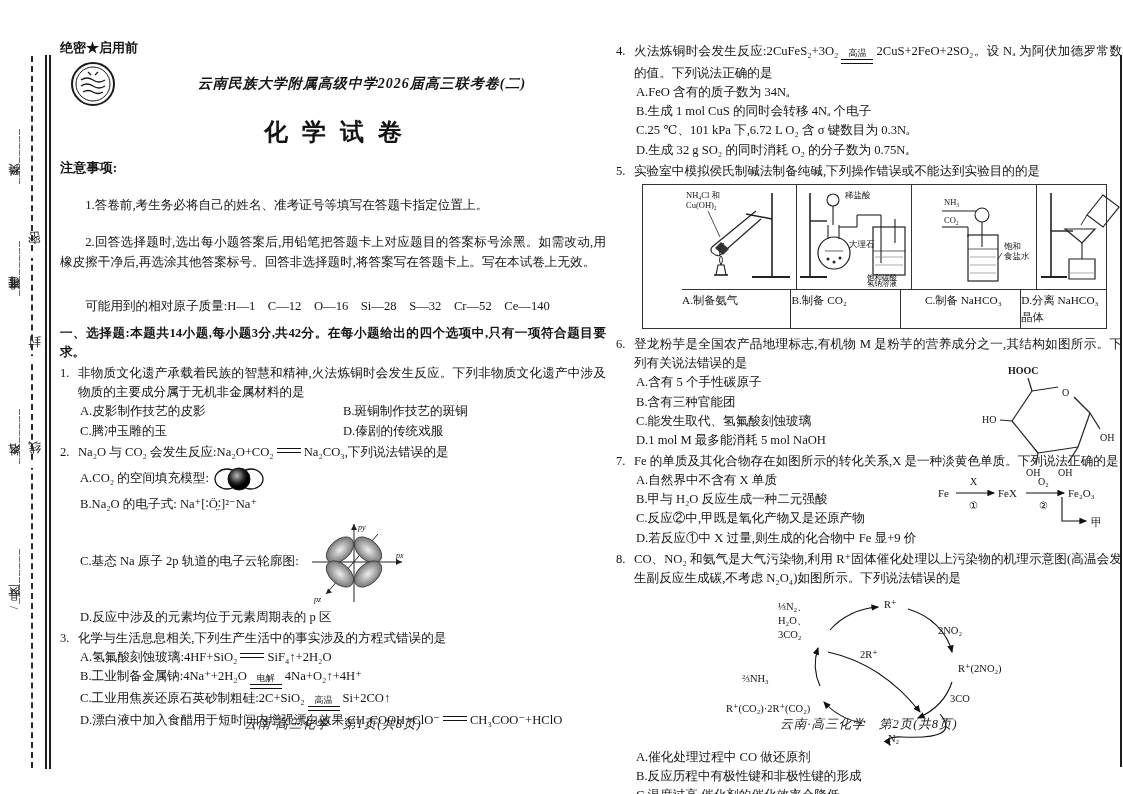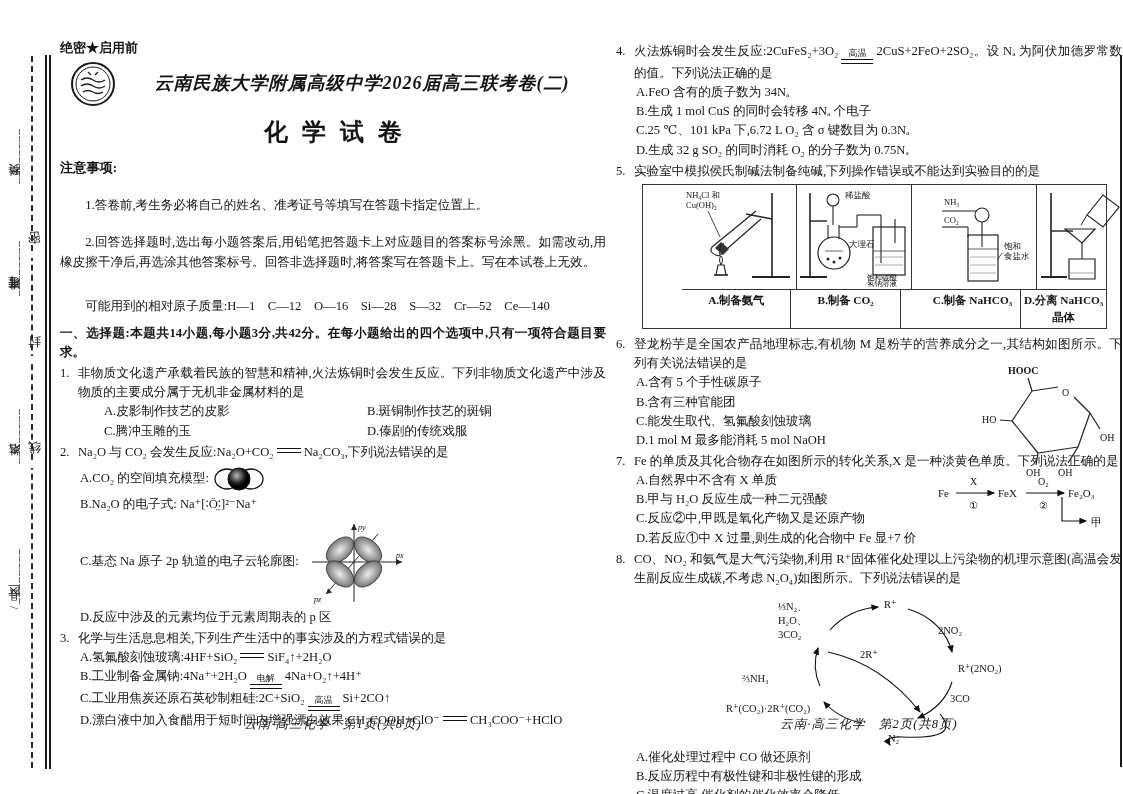--- a/index.html
+++ b/index.html
@@ -20,49 +20,49 @@
   
   #col1{position:absolute;left:60px;top:38px;width:546px;}
   #col2{position:absolute;left:616px;top:40px;width:506px;}
   .footer{position:absolute;width:546px;text-align:center;font-style:italic;font-size:12.5px;letter-spacing:1px;}
   #footer1{left:60px;top:715px;}
   #footer2{left:616px;top:715px;width:506px;}
   
   .classif{font-weight:bold;font-size:13px;}
   .headrow{display:flex;align-items:center;margin-top:2px;}
   .sealwrap{flex:none;width:50px;height:48px;margin-left:8px;}
-  .htitle{flex:1;text-align:center;font-size:18px;font-style:italic;font-weight:600;letter-spacing:1px;}
+  .htitle{flex:1;text-align:center;font-size:14px;font-style:italic;font-weight:600;letter-spacing:1px;}
   .subject{text-align:center;font-size:24px;font-weight:bold;letter-spacing:14px;margin:6px 0 8px 14px;}
   .indent2{text-indent:2em;}
   .notetitle{font-weight:bold;font-size:13.2px;}
   .note{text-indent:2em;text-align:justify;margin-top:18px;}
   .atomic{text-indent:2em;margin-top:25px;}
   .sect{font-weight:bold;text-align:justify;margin-top:8px;}
   
   .qrow{display:flex;align-items:flex-start;margin-top:2px;position:relative;}
   .qnum{flex:none;width:18px;}
   .qtext{flex:1;text-align:justify;}
   .orow{display:flex;padding-left:2px;}
-  .orow .half{width:50%;margin-left:24px;}
+  .orow .half{width:50%;}
   .opt{display:block;padding-left:2px;}
   .rxn{display:inline-block;vertical-align:-1px;margin:0 3px;text-align:center;}
   .rxn .lbl{display:block;font-size:9px;line-height:1;margin-bottom:1px;}
   .rxn .lbl:empty{display:none;}
   .rxn .bar{display:block;height:3px;border-top:1.3px solid #111;border-bottom:1.3px solid #111;width:32px;}
   .rxn.plain{vertical-align:3px;}
   .rxn.plain .bar{width:24px;}
   .inlinefig{vertical-align:middle;margin-left:2px;}
   
   .appfig{border:1.3px solid #333;width:424px;margin:3px 0 4px 8px;}
   .approw{display:flex;}
   .appcell{height:104px;position:relative;border-right:1.3px solid #333;box-sizing:border-box;}
   .appcell:last-child{border-right:none;}
   .c0{width:116px;} .c1{width:116px;} .c2{width:102px;margin-left:24px;} .c3{width:90px;}
   .capsrow{border-top:1.3px solid #333;display:flex;}
-  .appcap{text-align:center;font-size:11.3px;padding:2px 0;border-right:1.3px solid #333;box-sizing:border-box;font-weight:bold;}
+  .appcap{text-align:left;font-size:11.3px;padding:2px 0;border-right:1.3px solid #333;box-sizing:border-box;}
   .appcap:last-child{border-right:none;}
   svg text{font-family:"Liberation Serif","DejaVu Serif",serif;fill:#141414;}
   .absfig{position:absolute;}
 </style>
 </head>
 <body>
 
 <div class="dashline"></div>
 <div class="solidline1"></div>
 <div class="solidline2"></div>
@@ -325,21 +325,21 @@
   </div>
 
   <div class="qrow">
     <span class="qnum">7.</span>
     <span class="qtext">
       <span>Fe 的单质及其化合物存在如图所示的转化关系,X 是一种淡黄色单质。下列说法正确的是</span>
       <span style="display:block;position:relative;">
         <span class="opt" style="width:320px;">A.自然界中不含有 X 单质</span>
         <span class="opt" style="width:320px;">B.甲与 H₂O 反应生成一种二元强酸</span>
         <span class="opt" style="width:320px;">C.反应②中,甲既是氧化产物又是还原产物</span>
-        <span class="opt" style="width:330px;">D.若反应①中 X 过量,则生成的化合物中 Fe 显+7 价</span>
+        <span class="opt" style="width:330px;">D.若反应①中 X 过量,则生成的化合物中 Fe 显+9 价</span>
         <svg class="absfig" style="right:0;top:0;" width="186" height="64" viewBox="0 0 186 64">
           <defs>
               <marker id="arr" markerWidth="8" markerHeight="8" refX="6" refY="3" orient="auto">
                 <path d="M0,0 L7,3 L0,6 z" fill="#111"></path>
               </marker>
             </defs>
           <text x="2" y="26" font-size="11">Fe</text>
           <line x1="20" y1="22" x2="58" y2="22" stroke="#111" stroke-width="1.1" marker-end="url(#arr)"></line>
           <text x="34" y="14" font-size="10">X</text>
           <text x="33" y="38" font-size="10">①</text>

